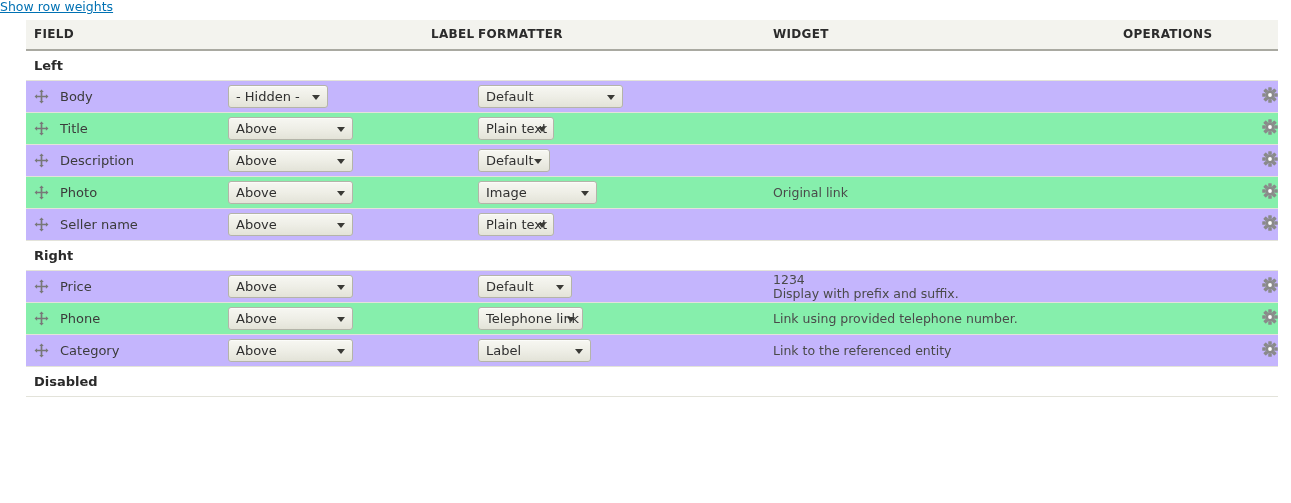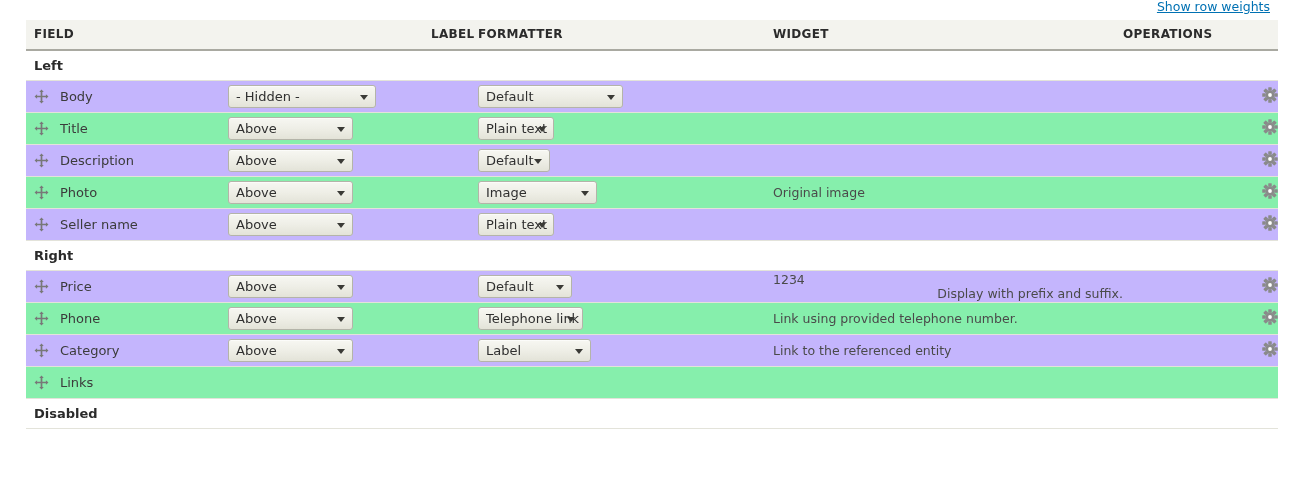--- a/index.html
+++ b/index.html
@@ -21,21 +21,21 @@
     width: 1291px;
     height: 503px;
   }
 
   
   .weights-bar {
     position: absolute;
     top: 0px;
     left: 0;
     width: 1270px;
-    text-align: right;
+    text-align: left;
     padding-right: 0px;
     box-sizing: border-box;
     height: 18px;
     line-height: 14px;
   }
   .weights-link {
     color: #0071b3;
     font-size: 12.5px;
     text-decoration: underline;
     cursor: pointer;
@@ -153,21 +153,21 @@
   }
   .sel .sel-text { display: inline-block; }
 
   
   .widget-text {
     font-size: 12.5px;
     color: #4a4a4a;
     line-height: 14px;
     white-space: nowrap;
   }
-  .widget-text .line2 { display: block; text-align: right; }
+  .widget-text .line2 { display: block; }
 
   
   .gear {
     display: inline-block;
     width: 16px;
     height: 16px;
     cursor: pointer;
   }
   .gear svg { display: block; }
 </style>
@@ -205,21 +205,21 @@
           <td>
             <div class="field-cell">
               <span class="drag-handle">
                 <svg width="15" height="15" viewBox="0 0 16 16" aria-hidden="true">
                   <path fill="#787878" d="M8 0.6 L10.4 3.3 L8.9 3.3 L8.9 7.1 L12.7 7.1 L12.7 5.6 L15.4 8 L12.7 10.4 L12.7 8.9 L8.9 8.9 L8.9 12.7 L10.4 12.7 L8 15.4 L5.6 12.7 L7.1 12.7 L7.1 8.9 L3.3 8.9 L3.3 10.4 L0.6 8 L3.3 5.6 L3.3 7.1 L7.1 7.1 L7.1 3.3 L5.6 3.3 Z"></path>
                 </svg>
               </span>
               <span class="field-name">Body</span>
             </div>
           </td>
-          <td class="cell-pad label-cell"><span class="sel" style="width:148px"><span class="sel-text">- Hidden -</span><span class="arrow"></span></span></td>
+          <td class="cell-pad label-cell"><span class="sel" style="width:100px"><span class="sel-text">- Hidden -</span><span class="arrow"></span></span></td>
           <td class="cell-pad fmt-cell"><span class="sel" style="width:145px"><span class="sel-text">Default</span><span class="arrow"></span></span></td>
           <td class="cell-pad widget-cell"></td>
           <td class="ops-cell"><span class="gear"><svg width="16" height="16" viewBox="0 0 16 16" aria-hidden="true">
                 <rect x="12.25" y="6.25" width="3.5" height="3.5" rx="0.6" fill="#8a8a8a" transform="rotate(0 14.00 8.00)"></rect>
                 <rect x="10.49" y="10.49" width="3.5" height="3.5" rx="0.6" fill="#8a8a8a" transform="rotate(45 12.24 12.24)"></rect>
                 <rect x="6.25" y="12.25" width="3.5" height="3.5" rx="0.6" fill="#8a8a8a" transform="rotate(90 8.00 14.00)"></rect>
                 <rect x="2.01" y="10.49" width="3.5" height="3.5" rx="0.6" fill="#8a8a8a" transform="rotate(135 3.76 12.24)"></rect>
                 <rect x="0.25" y="6.25" width="3.5" height="3.5" rx="0.6" fill="#8a8a8a" transform="rotate(180 2.00 8.00)"></rect>
                 <rect x="2.01" y="2.01" width="3.5" height="3.5" rx="0.6" fill="#8a8a8a" transform="rotate(225 3.76 3.76)"></rect>
                 <rect x="6.25" y="0.25" width="3.5" height="3.5" rx="0.6" fill="#8a8a8a" transform="rotate(270 8.00 2.00)"></rect>
@@ -288,21 +288,21 @@
               <span class="drag-handle">
                 <svg width="15" height="15" viewBox="0 0 16 16" aria-hidden="true">
                   <path fill="#787878" d="M8 0.6 L10.4 3.3 L8.9 3.3 L8.9 7.1 L12.7 7.1 L12.7 5.6 L15.4 8 L12.7 10.4 L12.7 8.9 L8.9 8.9 L8.9 12.7 L10.4 12.7 L8 15.4 L5.6 12.7 L7.1 12.7 L7.1 8.9 L3.3 8.9 L3.3 10.4 L0.6 8 L3.3 5.6 L3.3 7.1 L7.1 7.1 L7.1 3.3 L5.6 3.3 Z"></path>
                 </svg>
               </span>
               <span class="field-name">Photo</span>
             </div>
           </td>
           <td class="cell-pad label-cell"><span class="sel" style="width:125px"><span class="sel-text">Above</span><span class="arrow"></span></span></td>
           <td class="cell-pad fmt-cell"><span class="sel" style="width:119px"><span class="sel-text">Image</span><span class="arrow"></span></span></td>
-          <td class="cell-pad widget-cell"><span class="widget-text"><span class="line1">Original image</span></span></td>
+          <td class="cell-pad widget-cell"><span class="widget-text"><span class="line1">Original link</span></span></td>
           <td class="ops-cell"><span class="gear"><svg width="16" height="16" viewBox="0 0 16 16" aria-hidden="true">
                 <rect x="12.25" y="6.25" width="3.5" height="3.5" rx="0.6" fill="#8a8a8a" transform="rotate(0 14.00 8.00)"></rect>
                 <rect x="10.49" y="10.49" width="3.5" height="3.5" rx="0.6" fill="#8a8a8a" transform="rotate(45 12.24 12.24)"></rect>
                 <rect x="6.25" y="12.25" width="3.5" height="3.5" rx="0.6" fill="#8a8a8a" transform="rotate(90 8.00 14.00)"></rect>
                 <rect x="2.01" y="10.49" width="3.5" height="3.5" rx="0.6" fill="#8a8a8a" transform="rotate(135 3.76 12.24)"></rect>
                 <rect x="0.25" y="6.25" width="3.5" height="3.5" rx="0.6" fill="#8a8a8a" transform="rotate(180 2.00 8.00)"></rect>
                 <rect x="2.01" y="2.01" width="3.5" height="3.5" rx="0.6" fill="#8a8a8a" transform="rotate(225 3.76 3.76)"></rect>
                 <rect x="6.25" y="0.25" width="3.5" height="3.5" rx="0.6" fill="#8a8a8a" transform="rotate(270 8.00 2.00)"></rect>
                 <rect x="10.49" y="2.01" width="3.5" height="3.5" rx="0.6" fill="#8a8a8a" transform="rotate(315 12.24 3.76)"></rect>
                 <circle cx="8" cy="8" r="4.6" fill="#8a8a8a"></circle>
@@ -413,35 +413,19 @@
                 <rect x="6.25" y="12.25" width="3.5" height="3.5" rx="0.6" fill="#8a8a8a" transform="rotate(90 8.00 14.00)"></rect>
                 <rect x="2.01" y="10.49" width="3.5" height="3.5" rx="0.6" fill="#8a8a8a" transform="rotate(135 3.76 12.24)"></rect>
                 <rect x="0.25" y="6.25" width="3.5" height="3.5" rx="0.6" fill="#8a8a8a" transform="rotate(180 2.00 8.00)"></rect>
                 <rect x="2.01" y="2.01" width="3.5" height="3.5" rx="0.6" fill="#8a8a8a" transform="rotate(225 3.76 3.76)"></rect>
                 <rect x="6.25" y="0.25" width="3.5" height="3.5" rx="0.6" fill="#8a8a8a" transform="rotate(270 8.00 2.00)"></rect>
                 <rect x="10.49" y="2.01" width="3.5" height="3.5" rx="0.6" fill="#8a8a8a" transform="rotate(315 12.24 3.76)"></rect>
                 <circle cx="8" cy="8" r="4.6" fill="#8a8a8a"></circle>
                 <circle cx="8" cy="8" r="1.9" fill="#ffffff"></circle>
               </svg></span></td>
         </tr>
-        <tr class="row-even">
-          <td>
-            <div class="field-cell">
-              <span class="drag-handle">
-                <svg width="15" height="15" viewBox="0 0 16 16" aria-hidden="true">
-                  <path fill="#787878" d="M8 0.6 L10.4 3.3 L8.9 3.3 L8.9 7.1 L12.7 7.1 L12.7 5.6 L15.4 8 L12.7 10.4 L12.7 8.9 L8.9 8.9 L8.9 12.7 L10.4 12.7 L8 15.4 L5.6 12.7 L7.1 12.7 L7.1 8.9 L3.3 8.9 L3.3 10.4 L0.6 8 L3.3 5.6 L3.3 7.1 L7.1 7.1 L7.1 3.3 L5.6 3.3 Z"></path>
-                </svg>
-              </span>
-              <span class="field-name">Links</span>
-            </div>
-          </td>
-          <td class="cell-pad label-cell"></td>
-          <td class="cell-pad fmt-cell"></td>
-          <td class="cell-pad widget-cell"></td>
-          <td class="ops-cell"></td>
-        </tr>
         <tr class="region-row">
           <td colspan="5">Disabled</td>
         </tr>
       </tbody>
   </table>
 
 </div>
 
 </body></html>

